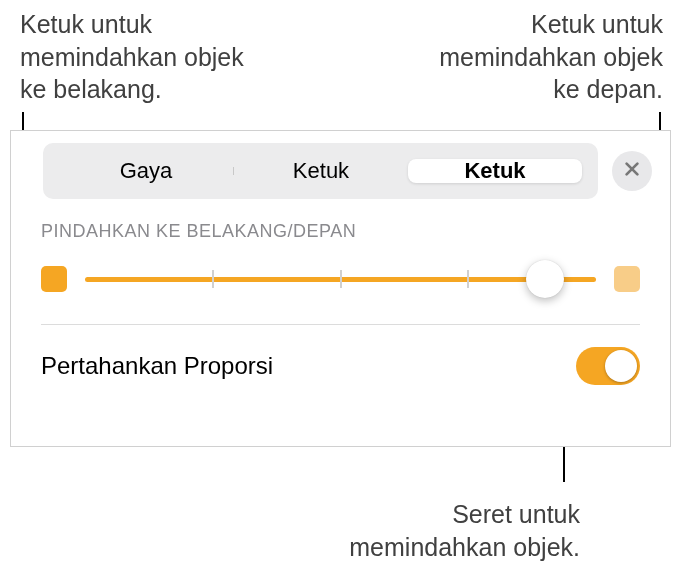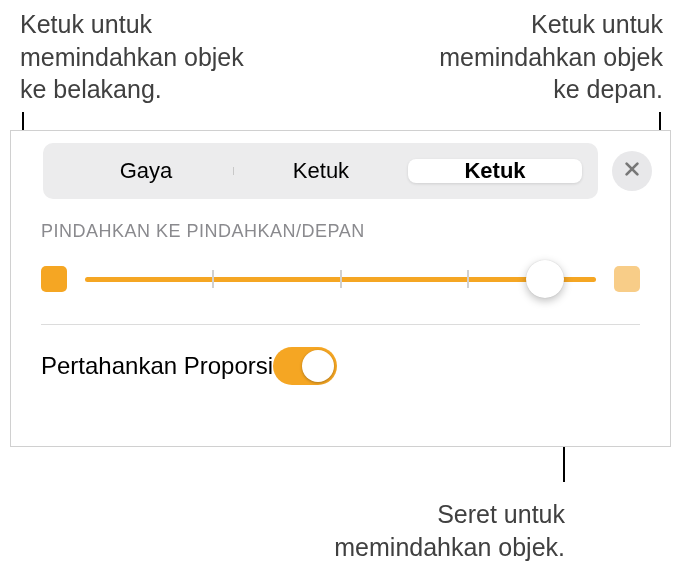--- a/index.html
+++ b/index.html
@@ -26,21 +26,21 @@
       left: 20px;
       top: 8px;
       text-align: left;
     }
     .callout.right {
       right: 18px;
       top: 8px;
       text-align: right;
     }
     .callout.bottom {
-      right: 116px;
+      right: 101px;
       bottom: 14px;
       text-align: right;
     }
     .callout-line {
       position: absolute;
       background: #000;
     }
     .line-left {
       left: 22px;
       top: 112px;
@@ -182,21 +182,21 @@
       cursor: grab;
     }
     .divider {
       height: 1px;
       background: #dcdcdc;
       margin: 0 30px;
     }
     .prop-row {
       display: flex;
       align-items: center;
-      justify-content: flex-start;
+      justify-content: space-between;
       padding: 22px 30px;
     }
     .prop-label {
       font-size: 24px;
       color: #000;
     }
     .switch {
       width: 64px;
       height: 38px;
       background: #f5a623;
@@ -242,21 +242,21 @@
     </div>
     <div class="close-btn">
       <span>
         <svg viewBox="0 0 20 20">
             <path d="M4 4 L16 16 M16 4 L4 16" fill="none"></path>
           </svg>
       </span>
     </div>
   </div>
 
-  <div class="section-label">PINDAHKAN KE PINDAHKAN/DEPAN</div>
+  <div class="section-label">PINDAHKAN KE BELAKANG/DEPAN</div>
 
   <div class="slider-row">
     <div class="endpoint back"></div>
     <div class="slider-track">
       <div class="track-line"></div>
       <div class="tick" style="left:25%;"></div>
       <div class="tick" style="left:50%;"></div>
       <div class="tick" style="left:75%;"></div>
       <div class="thumb" style="left:90%;"></div>
     </div>

